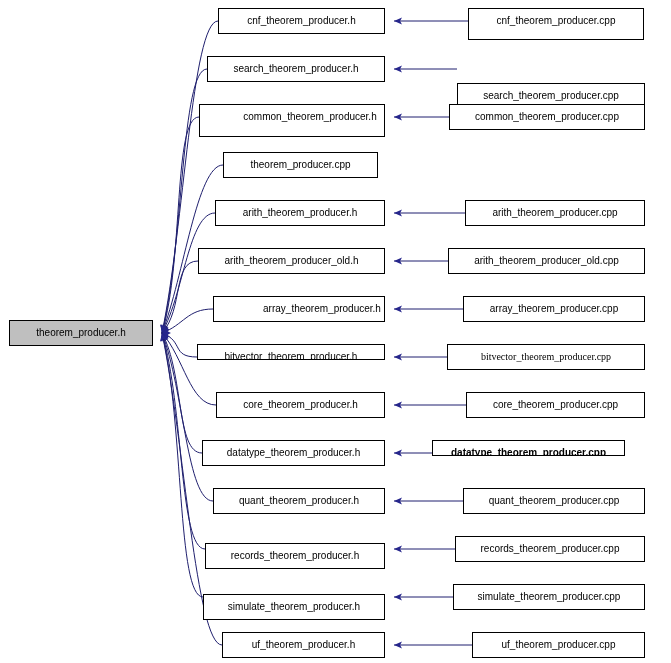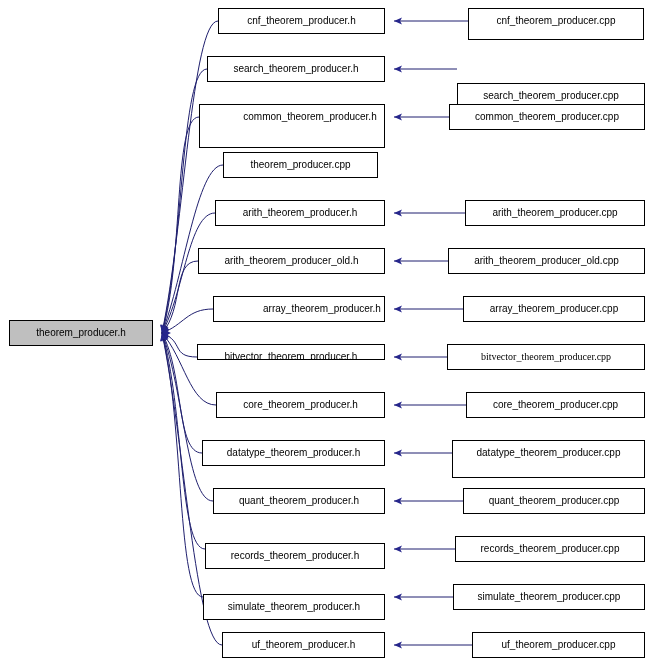--- a/index.html
+++ b/index.html
@@ -79,40 +79,40 @@
         <path d="M455,549 L394,549" fill="none" stroke="#1f1f6e" stroke-width="1" marker-end="url(#arrowhead)"></path>
         <path d="M453,597 L394,597" fill="none" stroke="#1f1f6e" stroke-width="1" marker-end="url(#arrowhead)"></path>
         <path d="M472,645 L394,645" fill="none" stroke="#1f1f6e" stroke-width="1" marker-end="url(#arrowhead)"></path>
       </g>
   </svg>
 
   <div id="node-layer">
       <div class="node root" style="left: 9px; top: 320px; width: 144px; height: 26px;"><span>theorem_producer.h</span></div>
       <div class="node" style="left: 218px; top: 8px; width: 167px; height: 26px;"><span>cnf_theorem_producer.h</span></div>
       <div class="node" style="left: 207px; top: 56px; width: 178px; height: 26px;"><span>search_theorem_producer.h</span></div>
-      <div class="node" style="left: 199px; top: 104px; width: 186px; height: 44px; padding-left: 36px;"><span>common_theorem_producer.h</span></div>
+      <div class="node" style="left: 199px; top: 104px; width: 186px; height: 33px; padding-left: 36px;"><span>common_theorem_producer.h</span></div>
       <div class="node" style="left: 223px; top: 152px; width: 155px; height: 26px;"><span>theorem_producer.cpp</span></div>
       <div class="node" style="left: 215px; top: 200px; width: 170px; height: 26px;"><span>arith_theorem_producer.h</span></div>
       <div class="node" style="left: 198px; top: 248px; width: 187px; height: 26px;"><span>arith_theorem_producer_old.h</span></div>
       <div class="node" style="left: 213px; top: 296px; width: 172px; height: 26px; padding-left: 46px;"><span>array_theorem_producer.h</span></div>
       <div class="node" style="left: 197px; top: 344px; width: 188px; height: 16px;"><span>bitvector_theorem_producer.h</span></div>
       <div class="node" style="left: 216px; top: 392px; width: 169px; height: 26px;"><span>core_theorem_producer.h</span></div>
       <div class="node" style="left: 202px; top: 440px; width: 183px; height: 26px;"><span>datatype_theorem_producer.h</span></div>
       <div class="node" style="left: 213px; top: 488px; width: 172px; height: 26px;"><span>quant_theorem_producer.h</span></div>
       <div class="node" style="left: 205px; top: 536px; width: 180px; height: 26px; margin-top: 7px;"><span>records_theorem_producer.h</span></div>
       <div class="node" style="left: 203px; top: 584px; width: 182px; height: 26px; margin-top: 10px;"><span>simulate_theorem_producer.h</span></div>
       <div class="node" style="left: 222px; top: 632px; width: 163px; height: 26px;"><span>uf_theorem_producer.h</span></div>
       <div class="node" style="left: 468px; top: 8px; width: 176px; height: 32px;"><span>cnf_theorem_producer.cpp</span></div>
       <div class="node" style="left: 457px; top: 56px; width: 188px; height: 37px; margin-top: 27px;"><span>search_theorem_producer.cpp</span></div>
       <div class="node" style="left: 449px; top: 104px; width: 196px; height: 26px;"><span>common_theorem_producer.cpp</span></div>
       <div class="node" style="left: 465px; top: 200px; width: 180px; height: 26px;"><span>arith_theorem_producer.cpp</span></div>
       <div class="node" style="left: 448px; top: 248px; width: 197px; height: 26px;"><span>arith_theorem_producer_old.cpp</span></div>
       <div class="node" style="left: 463px; top: 296px; width: 182px; height: 26px;"><span>array_theorem_producer.cpp</span></div>
       <div class="node" style="left: 447px; top: 344px; width: 198px; height: 26px; font-family: Liberation Serif, serif;"><span>bitvector_theorem_producer.cpp</span></div>
       <div class="node" style="left: 466px; top: 392px; width: 179px; height: 26px;"><span>core_theorem_producer.cpp</span></div>
-      <div class="node" style="left: 452px; top: 440px; width: 193px; height: 38px;"><span>datatype_theorem_producer.cpp</span></div>
+      <div class="node" style="left: 432px; top: 440px; width: 193px; height: 16px; font-weight: bold;"><span>datatype_theorem_producer.cpp</span></div>
       <div class="node" style="left: 463px; top: 488px; width: 182px; height: 26px;"><span>quant_theorem_producer.cpp</span></div>
       <div class="node" style="left: 455px; top: 536px; width: 190px; height: 26px;"><span>records_theorem_producer.cpp</span></div>
       <div class="node" style="left: 453px; top: 584px; width: 192px; height: 26px;"><span>simulate_theorem_producer.cpp</span></div>
       <div class="node" style="left: 472px; top: 632px; width: 173px; height: 26px;"><span>uf_theorem_producer.cpp</span></div>
     </div>
 
 </div>
 
 </body></html>

